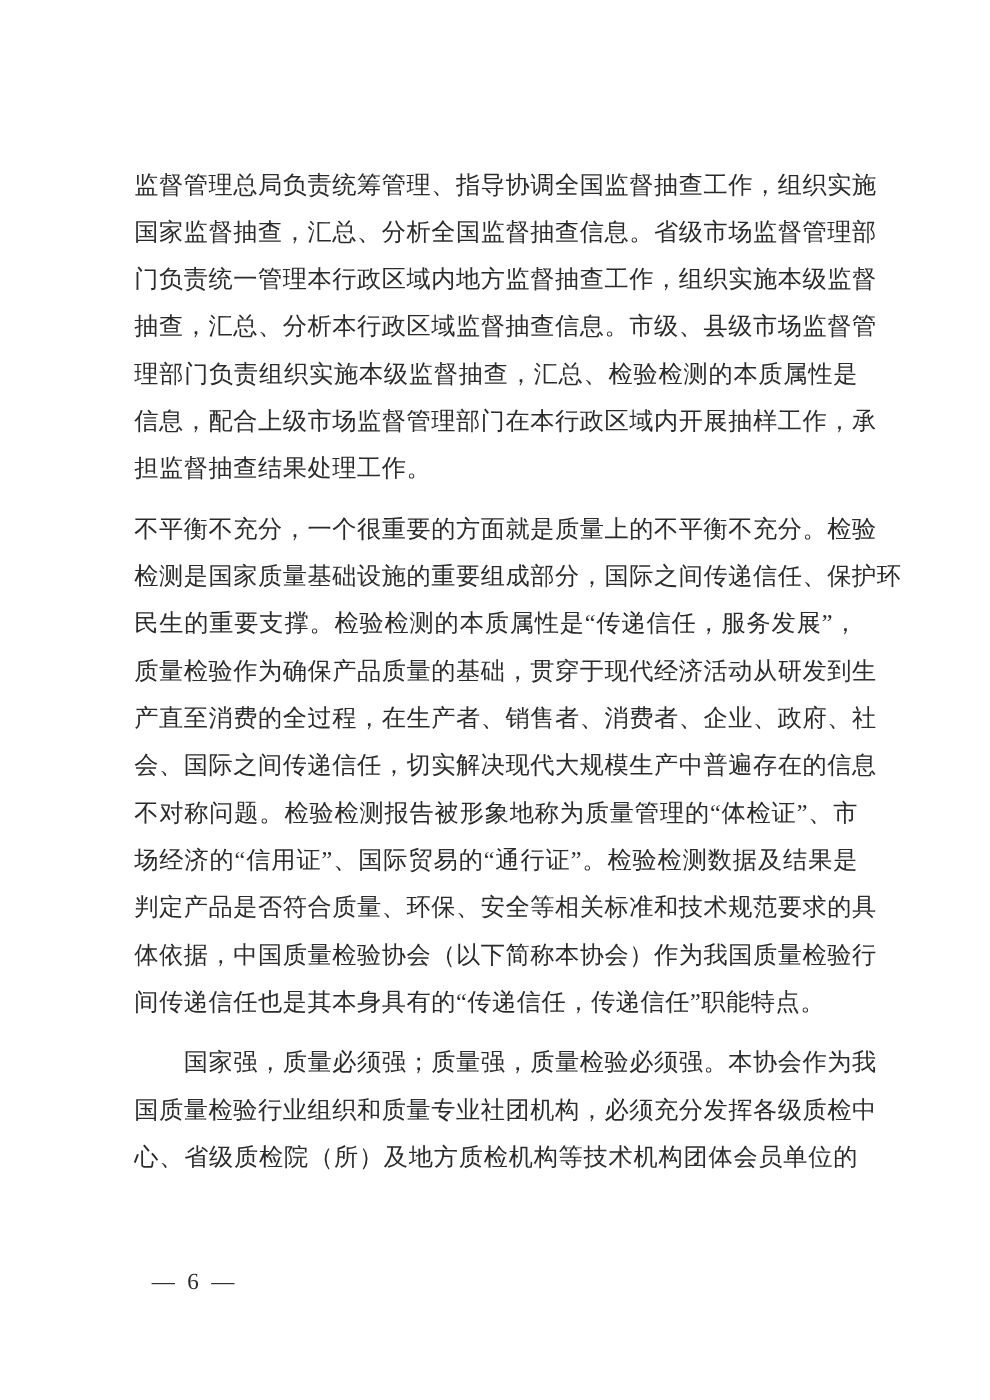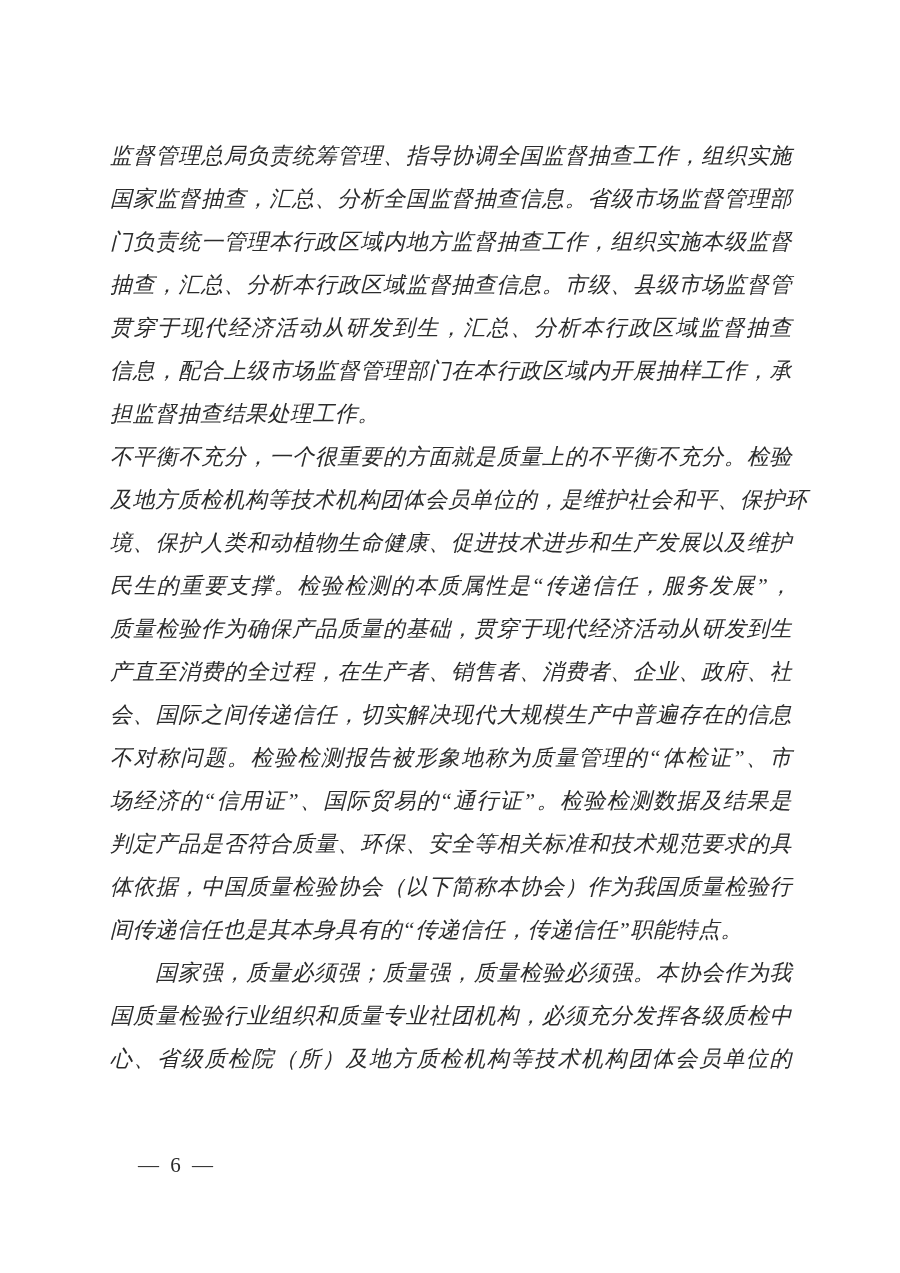--- a/index.html
+++ b/index.html
@@ -20,23 +20,22 @@
     inset: 0;
     background: #ffffff;
   }
   .text-block {
     position: absolute;
     left: 110px;
     top: 134px;
     width: 682px;
   }
   .para {
-    margin: 0;
+    margin: 12px;
     padding: 0;
-    font-style: italic;
   }
   .ln {
     height: 43px;
     line-height: 43px;
     font-size: 22px;
     letter-spacing: 0.5px;
     text-align: justify;
     text-align-last: justify;
     white-space: nowrap;
   }
@@ -63,29 +62,28 @@
 
 <div class="page">
 
   <div class="text-block">
 
     <div class="para">
       <div class="ln">监督管理总局负责统筹管理、指导协调全国监督抽查工作，组织实施</div>
       <div class="ln">国家监督抽查，汇总、分析全国监督抽查信息。省级市场监督管理部</div>
       <div class="ln">门负责统一管理本行政区域内地方监督抽查工作，组织实施本级监督</div>
       <div class="ln">抽查，汇总、分析本行政区域监督抽查信息。市级、县级市场监督管</div>
-      <div class="ln">贯穿于现代经济活动从研发到生，汇总、分析本行政区域监督抽查</div>
+      <div class="ln">理部门负责组织实施本级监督抽查，汇总、检验检测的本质属性是</div>
       <div class="ln">信息，配合上级市场监督管理部门在本行政区域内开展抽样工作，承</div>
       <div class="ln end">担监督抽查结果处理工作。</div>
     </div>
 
     <div class="para">
       <div class="ln">不平衡不充分，一个很重要的方面就是质量上的不平衡不充分。检验</div>
-      <div class="ln">及地方质检机构等技术机构团体会员单位的，是维护社会和平、保护环</div>
-      <div class="ln">境、保护人类和动植物生命健康、促进技术进步和生产发展以及维护</div>
+      <div class="ln">检测是国家质量基础设施的重要组成部分，国际之间传递信任、保护环</div>
       <div class="ln">民生的重要支撑。检验检测的本质属性是“传递信任，服务发展”，</div>
       <div class="ln">质量检验作为确保产品质量的基础，贯穿于现代经济活动从研发到生</div>
       <div class="ln">产直至消费的全过程，在生产者、销售者、消费者、企业、政府、社</div>
       <div class="ln">会、国际之间传递信任，切实解决现代大规模生产中普遍存在的信息</div>
       <div class="ln">不对称问题。检验检测报告被形象地称为质量管理的“体检证”、市</div>
       <div class="ln">场经济的“信用证”、国际贸易的“通行证”。检验检测数据及结果是</div>
       <div class="ln">判定产品是否符合质量、环保、安全等相关标准和技术规范要求的具</div>
       <div class="ln">体依据，中国质量检验协会（以下简称本协会）作为我国质量检验行</div>
       <div class="ln end">间传递信任也是其本身具有的“传递信任，传递信任”职能特点。</div>
     </div>

